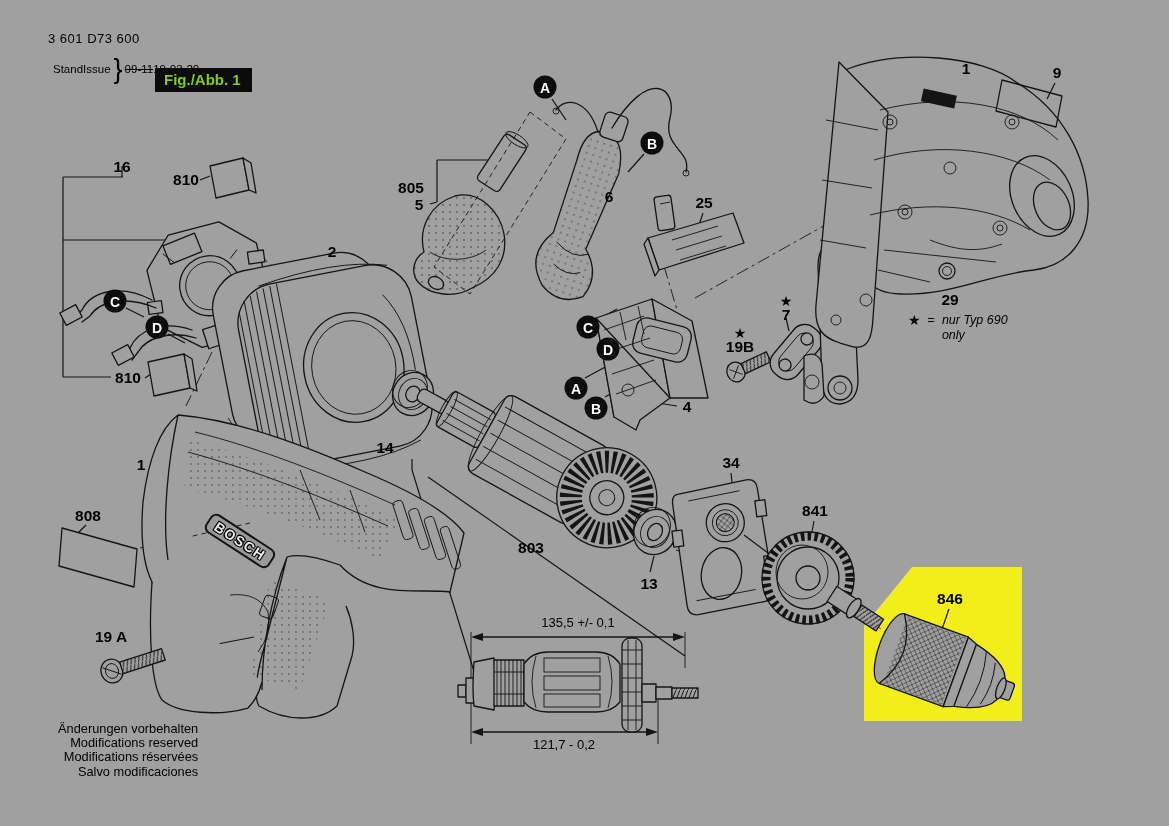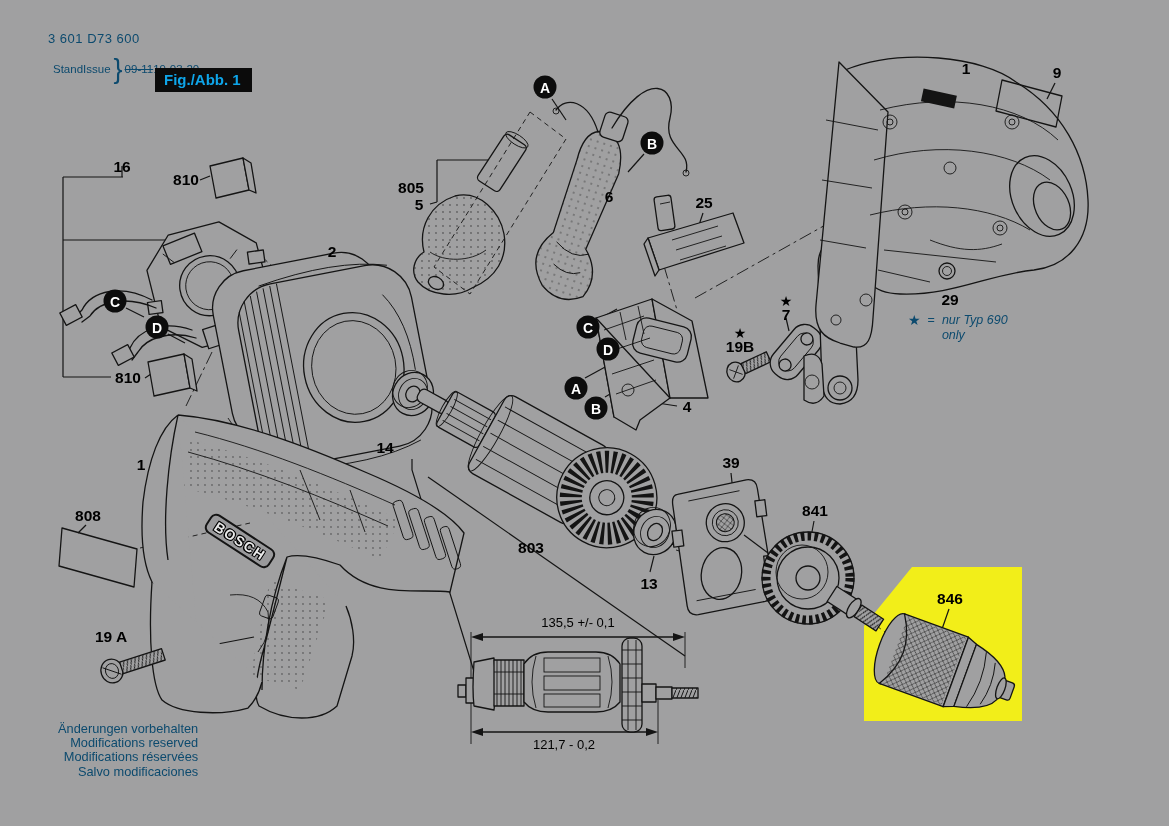--- a/index.html
+++ b/index.html
@@ -1,34 +1,34 @@
 <!DOCTYPE html>
 <html><head>
 <meta charset="utf-8">
 <style>
   html,body{margin:0;padding:0;}
   body{font-family:"Liberation Sans", sans-serif; background:#888;}
   .stage{position:relative; width:1169px; height:826px; background:#a0a0a1; overflow:hidden;}
   .stage svg{position:absolute; left:0; top:0;}
-  .abs{position:absolute; color:#0c4a6e;}
+  .abs{position:absolute; color:#000000;}
   
   .lbl{position:absolute; transform:translate(-50%,-50%); font-weight:bold; font-size:15.5px;
        color:#000; white-space:nowrap; text-align:center; line-height:1;}
   .lbl .star{display:block; font-size:14px; line-height:11px; font-weight:normal;}
   
   .ltr{position:absolute; width:23px; height:23px; border-radius:50%; background:#0c0c0c; color:#fff;
        font-weight:bold; font-size:14px; display:flex; align-items:center; justify-content:center;
        transform:translate(-50%,-50%);}
   
   .doc{left:48px; top:31px; font-size:13px; letter-spacing:.5px;}
   .si{left:53px; top:63px; display:flex; align-items:center; font-size:11.5px; line-height:13px;}
   .si .col{display:flex; flex-direction:row;align-items:center;}
   .si .brace{font-size:27px; font-weight:400; transform:scaleY(1.05); margin:0 2px 0 3px;}
   .strike{text-decoration:line-through;}
-  .figbox{left:155px; top:68px; background:#0b0b0b; color:#0ea5e9; font-weight:bold; font-size:15px;
+  .figbox{left:155px; top:68px; background:#0b0b0b; color:#84cc16; font-weight:bold; font-size:15px;
           padding:3px 11px 4px 9px;}
   
   .note{left:908px; top:313px; display:flex; gap:7px; font-size:12.5px; line-height:15px;}
   .note .sym{font-size:14px;}
   .note .it{font-style:italic;}
   
   .torque{left:262px; top:662px; font-size:12.8px; line-height:14.4px;}
   .torque .ind{padding-left:27px;}
   .footer{left:58px; top:722px; font-size:12.8px; line-height:14.2px;text-align:right;}
   
@@ -425,21 +425,21 @@
       <div class="lbl" style="left: 609px; top: 197px;">6</div>
       <div class="lbl" style="left: 332px; top: 252px;">2</div>
       <div class="lbl" style="left: 704px; top: 203px;">25</div>
       <div class="lbl" style="left: 966px; top: 69px;">1</div>
       <div class="lbl" style="left: 1057px; top: 73px;">9</div>
       <div class="lbl" style="left: 950px; top: 300px;">29</div>
       <div class="lbl" style="left: 786px; top: 309px;"><span class="star">★</span>7</div>
       <div class="lbl" style="left: 740px; top: 341px;"><span class="star">★</span>19B</div>
       <div class="lbl" style="left: 687px; top: 407px;">4</div>
       <div class="lbl" style="left: 385px; top: 448px;">14</div>
-      <div class="lbl" style="left: 731px; top: 463px;">39</div>
+      <div class="lbl" style="left: 731px; top: 463px;">34</div>
       <div class="lbl" style="left: 815px; top: 511px;">841</div>
       <div class="lbl" style="left: 950px; top: 599px;">846</div>
       <div class="lbl" style="left: 513px; top: 548px; margin-left: 18px;">803</div>
       <div class="lbl" style="left: 649px; top: 584px;">13</div>
       <div class="lbl" style="left: 141px; top: 465px;">1</div>
       <div class="lbl" style="left: 88px; top: 516px;">808</div>
       <div class="lbl" style="left: 111px; top: 637px;">19 A</div>
     </div>
   <div>
       <div class="ltr" style="left: 545px; top: 87px;">A</div>

